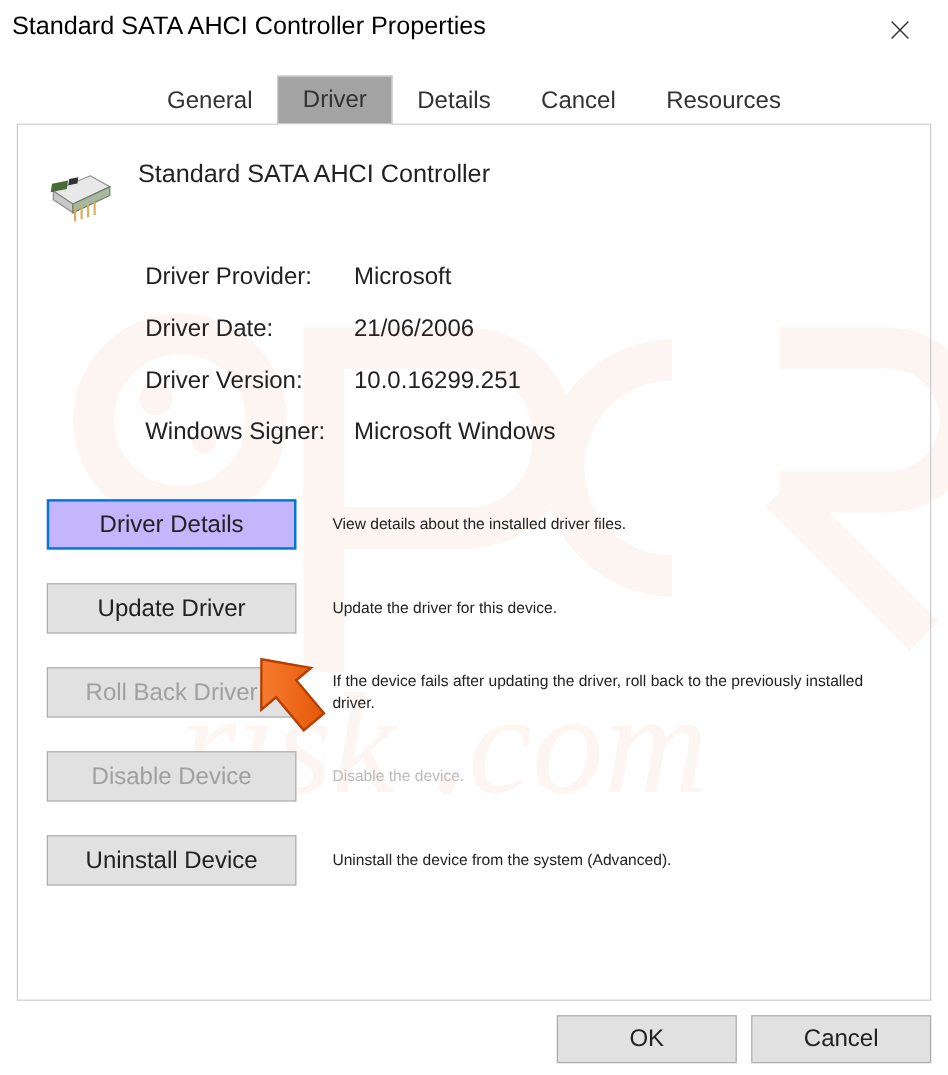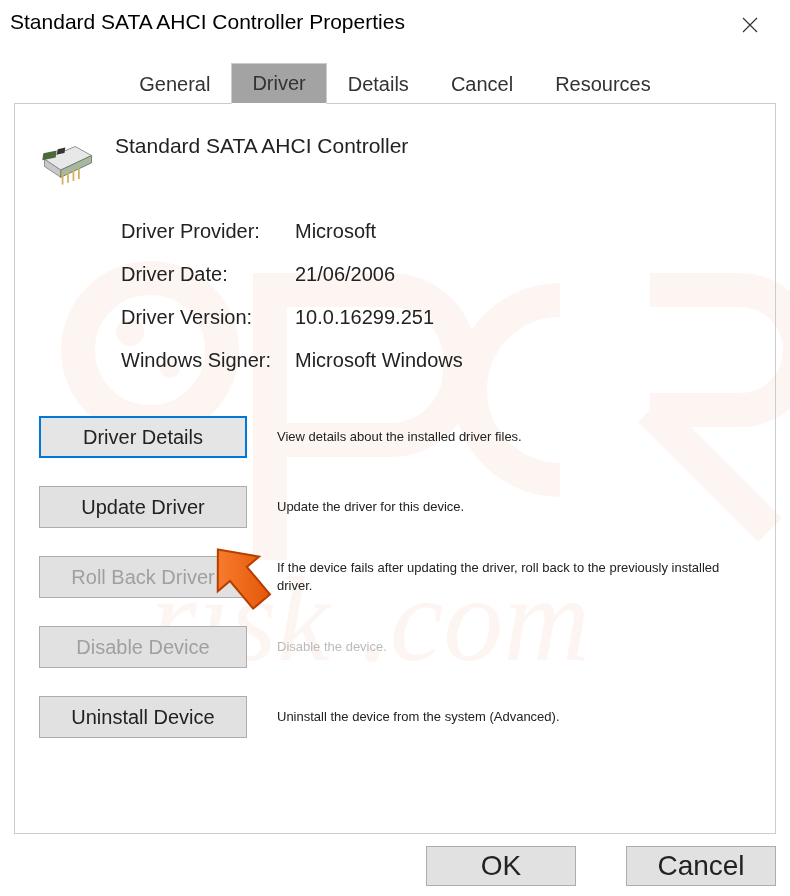--- a/index.html
+++ b/index.html
@@ -134,21 +134,21 @@
     font-size: 20px;
     color: #222;
     display: flex;
     align-items: center;
     justify-content: center;
     cursor: pointer;
     flex-shrink: 0;
   }
   .action-btn.focused {
     border: 2px solid #0078d7;
-    background: #e5e5e5;
+    background: #c4b5fd;
   }
   .action-btn.disabled {
     color: #a0a0a0;
     cursor: default;
   }
   .action-desc {
     font-size: 13px;
     color: #222;
     line-height: 1.35;
     flex: 1;
@@ -160,27 +160,26 @@
     bottom: 10px;
     right: 14px;
     display: flex;
     gap: 12px;
   }
   .footer-btn {
     width: 150px;
     height: 40px;
     background: #e1e1e1;
     border: 1px solid #adadad;
-    font-size: 28px;
+    font-size: 20px;
     color: #222;
     display: flex;
     align-items: center;
     justify-content: center;
     cursor: pointer;
-    margin-left: 38px;
   }
 
   .arrow-annotation {
     position: absolute;
     left: 196px;
     top: 537px;
     width: 90px;
     height: 80px;
     z-index: 5;
     pointer-events: none;

